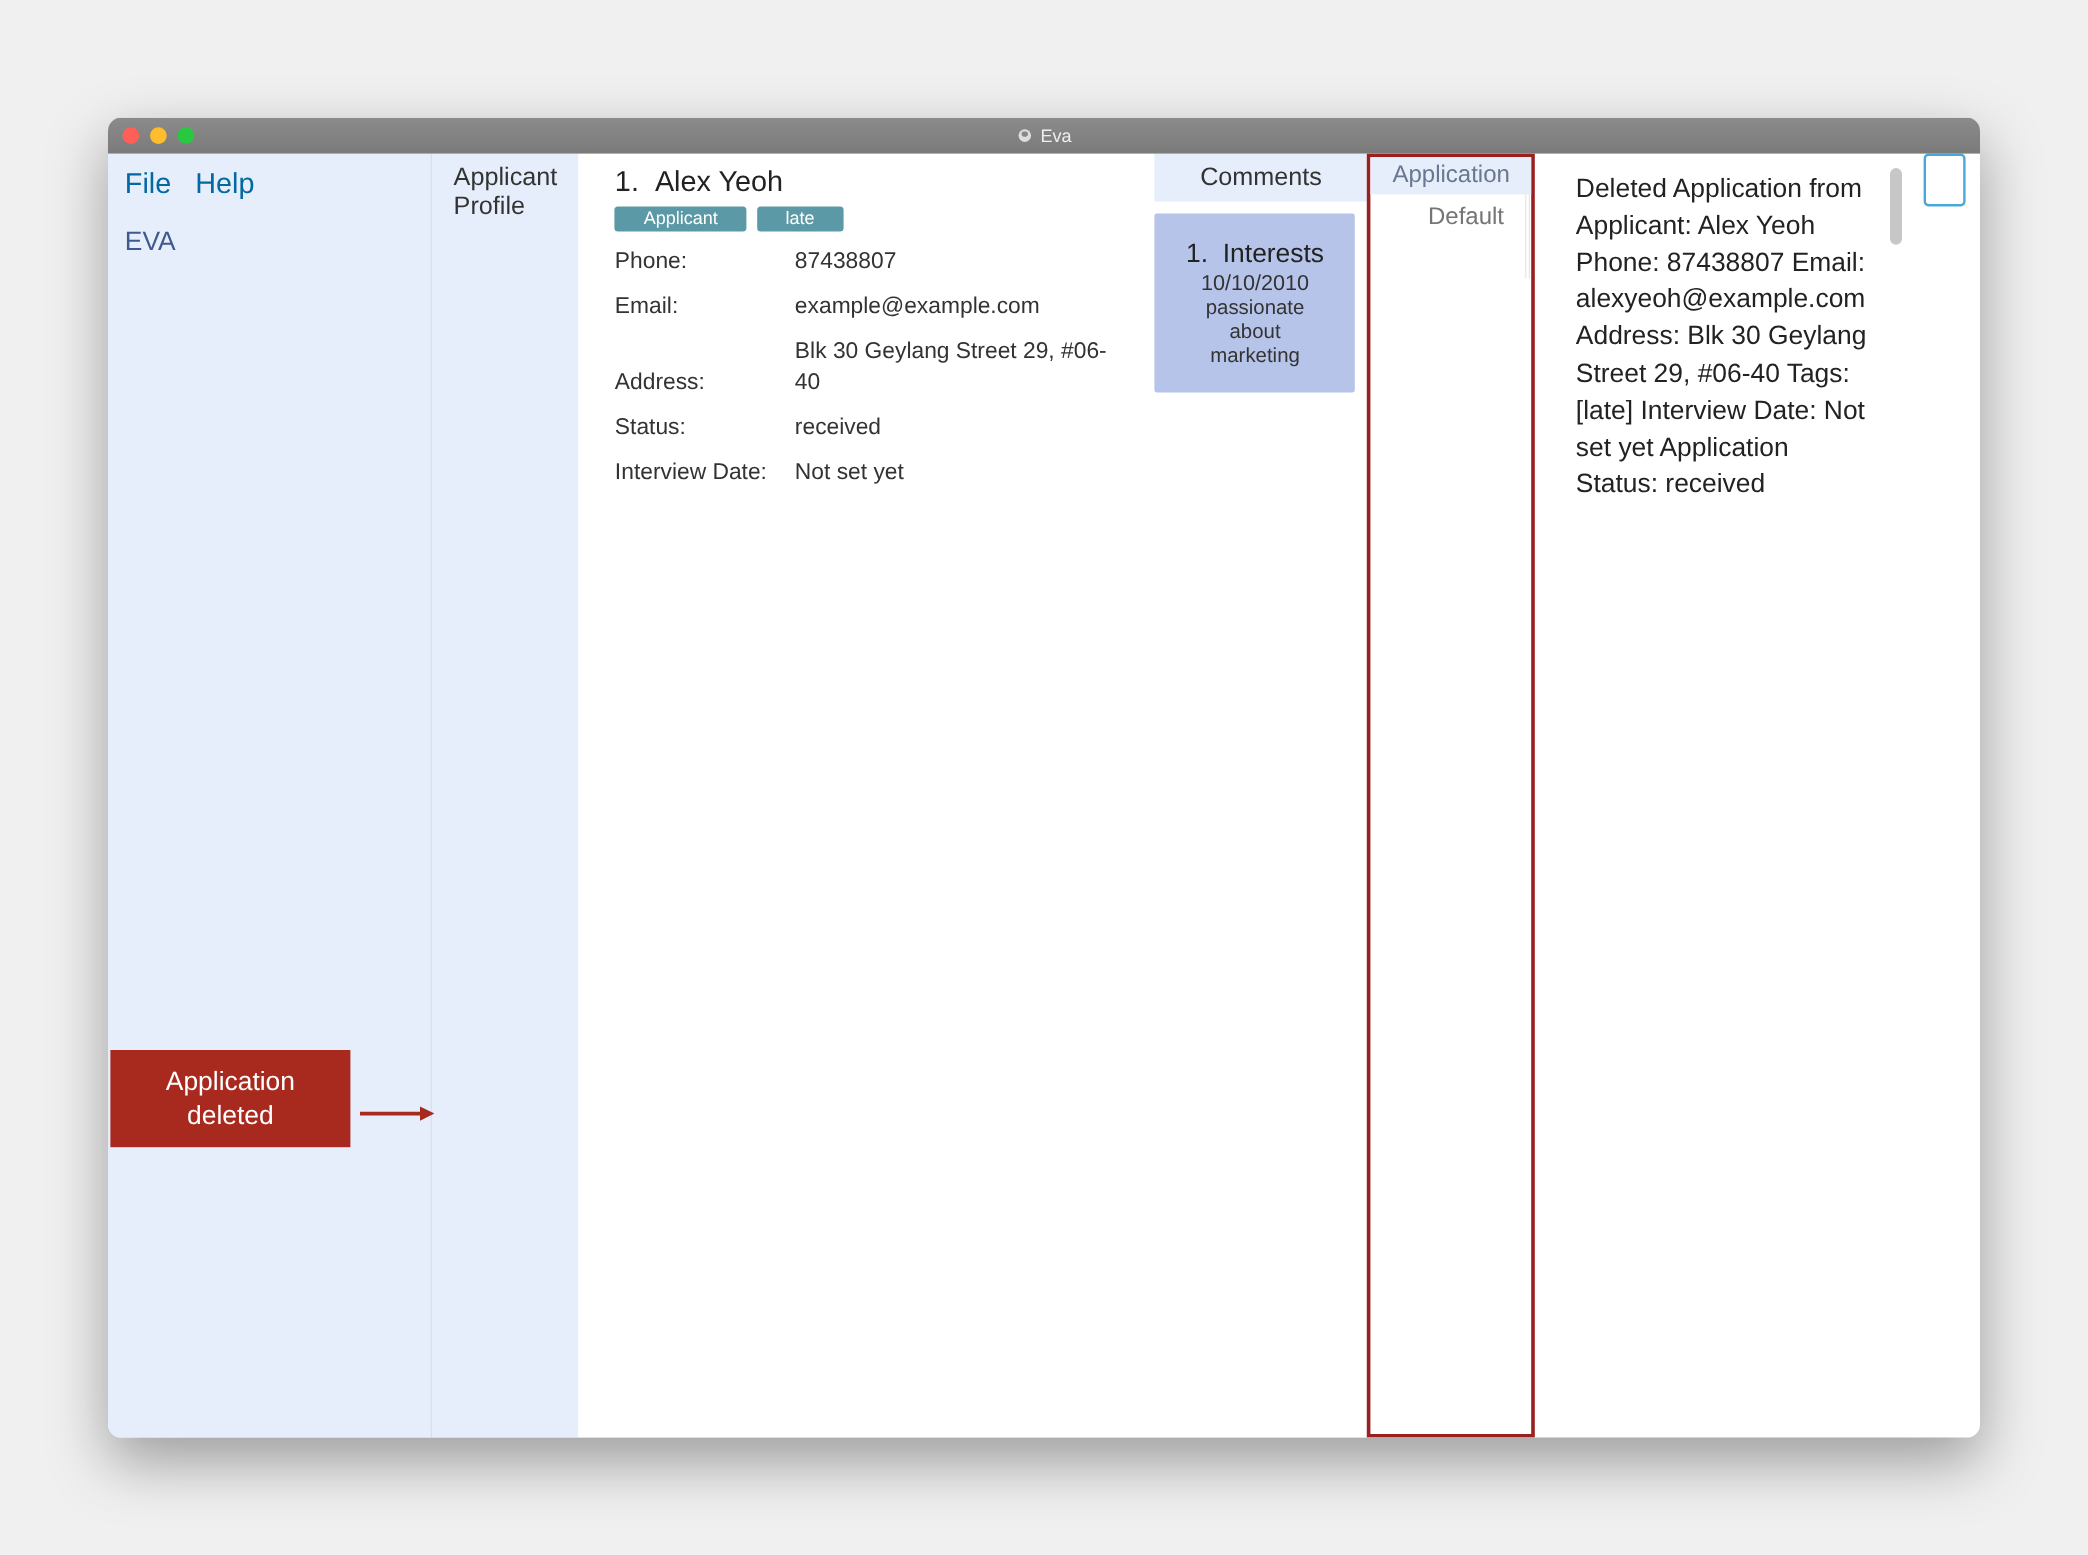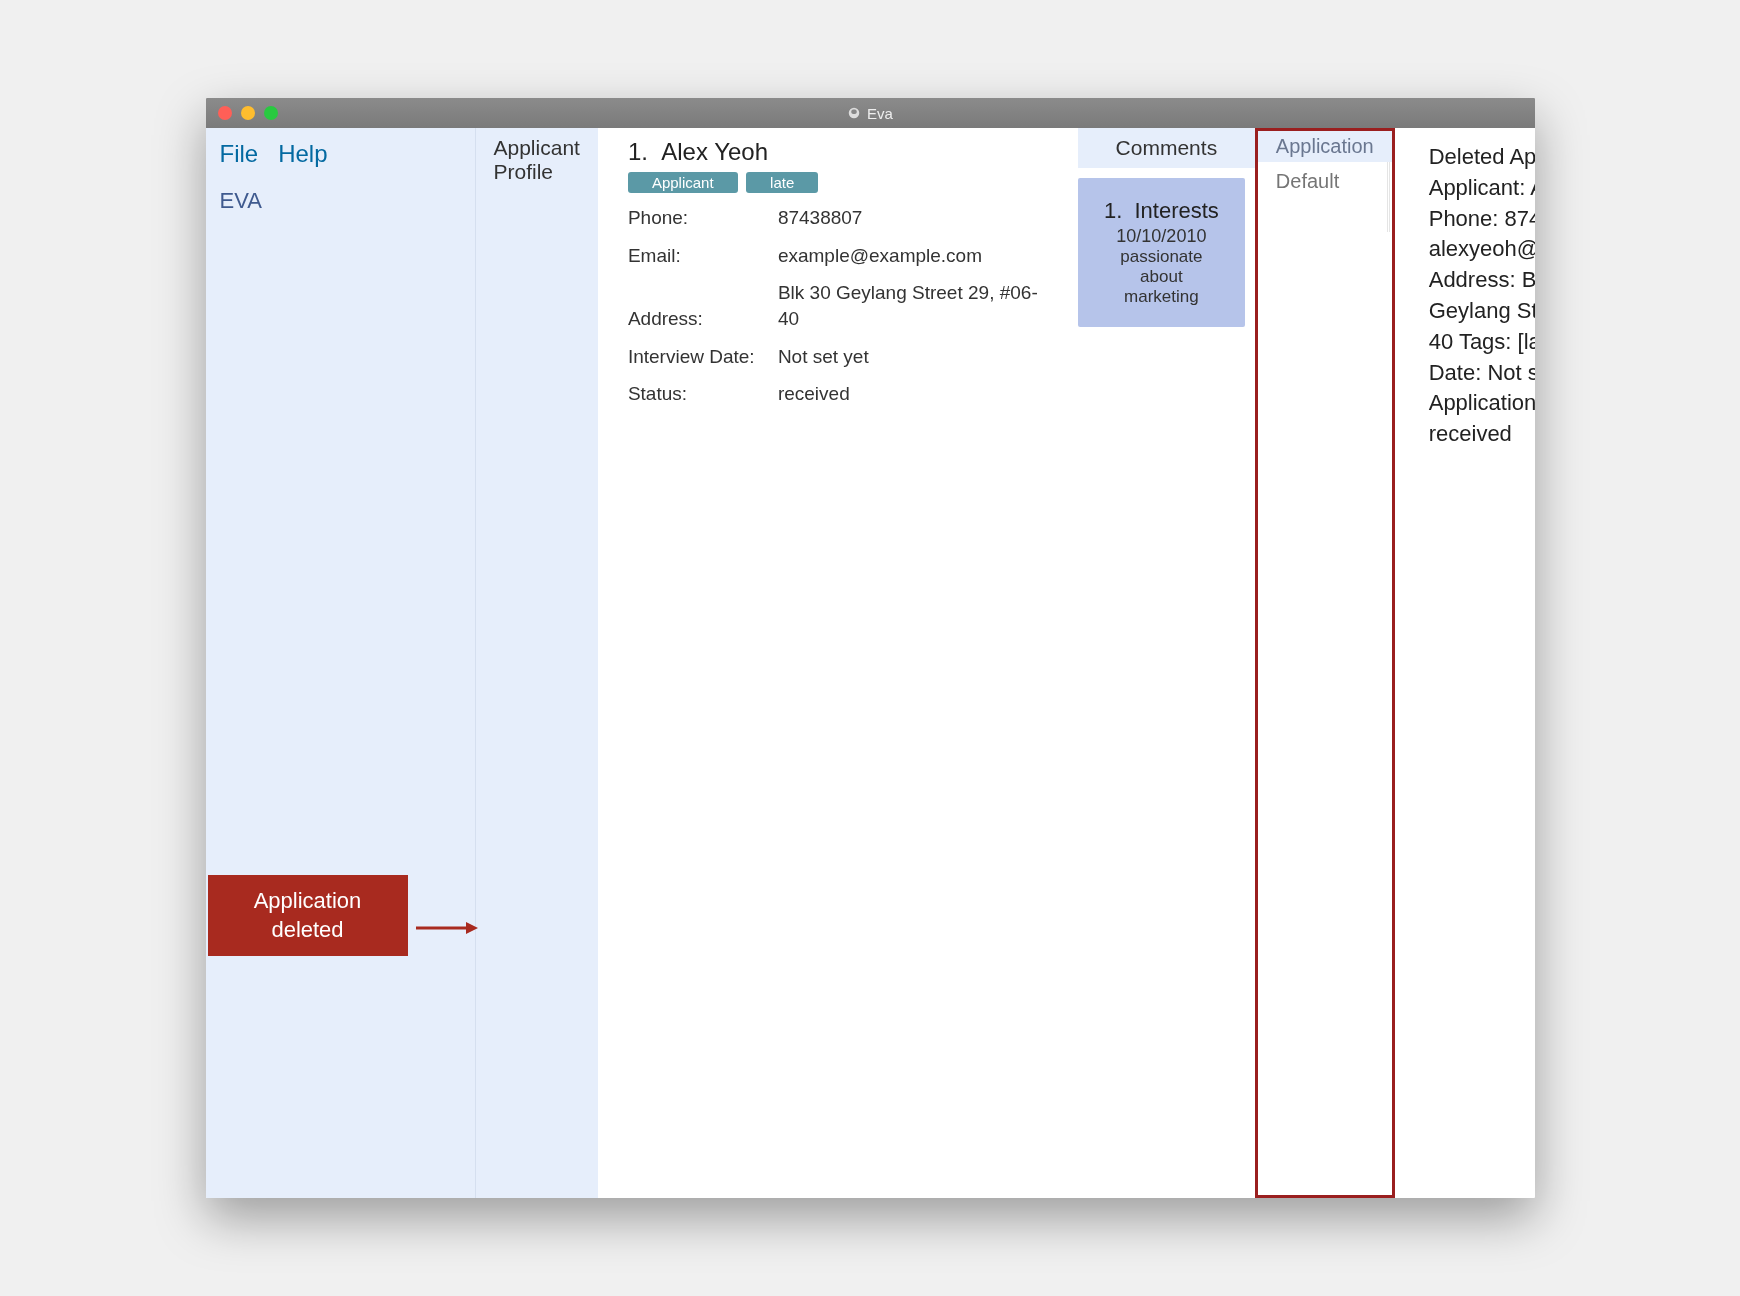--- a/index.html
+++ b/index.html
@@ -6,24 +6,24 @@
   body {
     font-family: -apple-system, BlinkMacSystemFont, "Segoe UI", Arial, sans-serif;
     background: #f0f0f0;
     width: 1740px;
     height: 1296px;
     display: flex;
     align-items: center;
     justify-content: center;
   }
   .window {
-    width: 1329px;
+    width: 1560px;
     height: 1100px;
     background: #fff;
-    border-radius: 1px;
+    border-radius: 11px;
     box-shadow: 0 20px 50px rgba(0,0,0,0.35);
     overflow: hidden;
     display: flex;
     flex-direction: column;
     position: relative;
   }
   .titlebar {
     height: 30px;
     background: linear-gradient(#8b8b8b, #7a7a7a);
     display: flex;
@@ -161,20 +161,21 @@
   .app-row {
     display: flex;
     font-size: 20px;
     color: #757575;
     min-height: 70px;
   }
   .app-cell1 {
     width: 130px;
     padding: 8px 18px;
     border-right: 1px solid #e5e5e5;
+    text-align: right;
   }
   .app-cell2 {
     flex: 1;
     border-right: 1px solid #e5e5e5;
   }
   .app-cell3 { flex: 1; }
   .status-msg {
     font-size: 22px;
     color: #222;
     padding: 14px 34px 10px 22px;
@@ -272,26 +273,26 @@
           </div>
           <div class="field-row">
             <div class="field-label">Email:</div>
             <div class="field-value">example@example.com</div>
           </div>
           <div class="field-row">
             <div class="field-label">Address:</div>
             <div class="field-value">Blk 30 Geylang Street 29, #06-40</div>
           </div>
           <div class="field-row">
+            <div class="field-label">Status:</div>
+            <div class="field-value">received</div>
+          </div>
+          <div class="field-row">
             <div class="field-label">Interview Date:</div>
             <div class="field-value">Not set yet</div>
-          </div>
-          <div class="field-row">
-            <div class="field-label">Status:</div>
-            <div class="field-value">received</div>
           </div>
         </div>
 
         <div class="comments-col">
           <div class="comments-header">Comments</div>
           <div class="comment-card">
             <div class="comment-title">
               <span>1.</span>&nbsp;&nbsp;<span>Interests</span>
             </div>
             <div class="comment-date">10/10/2010</div>

